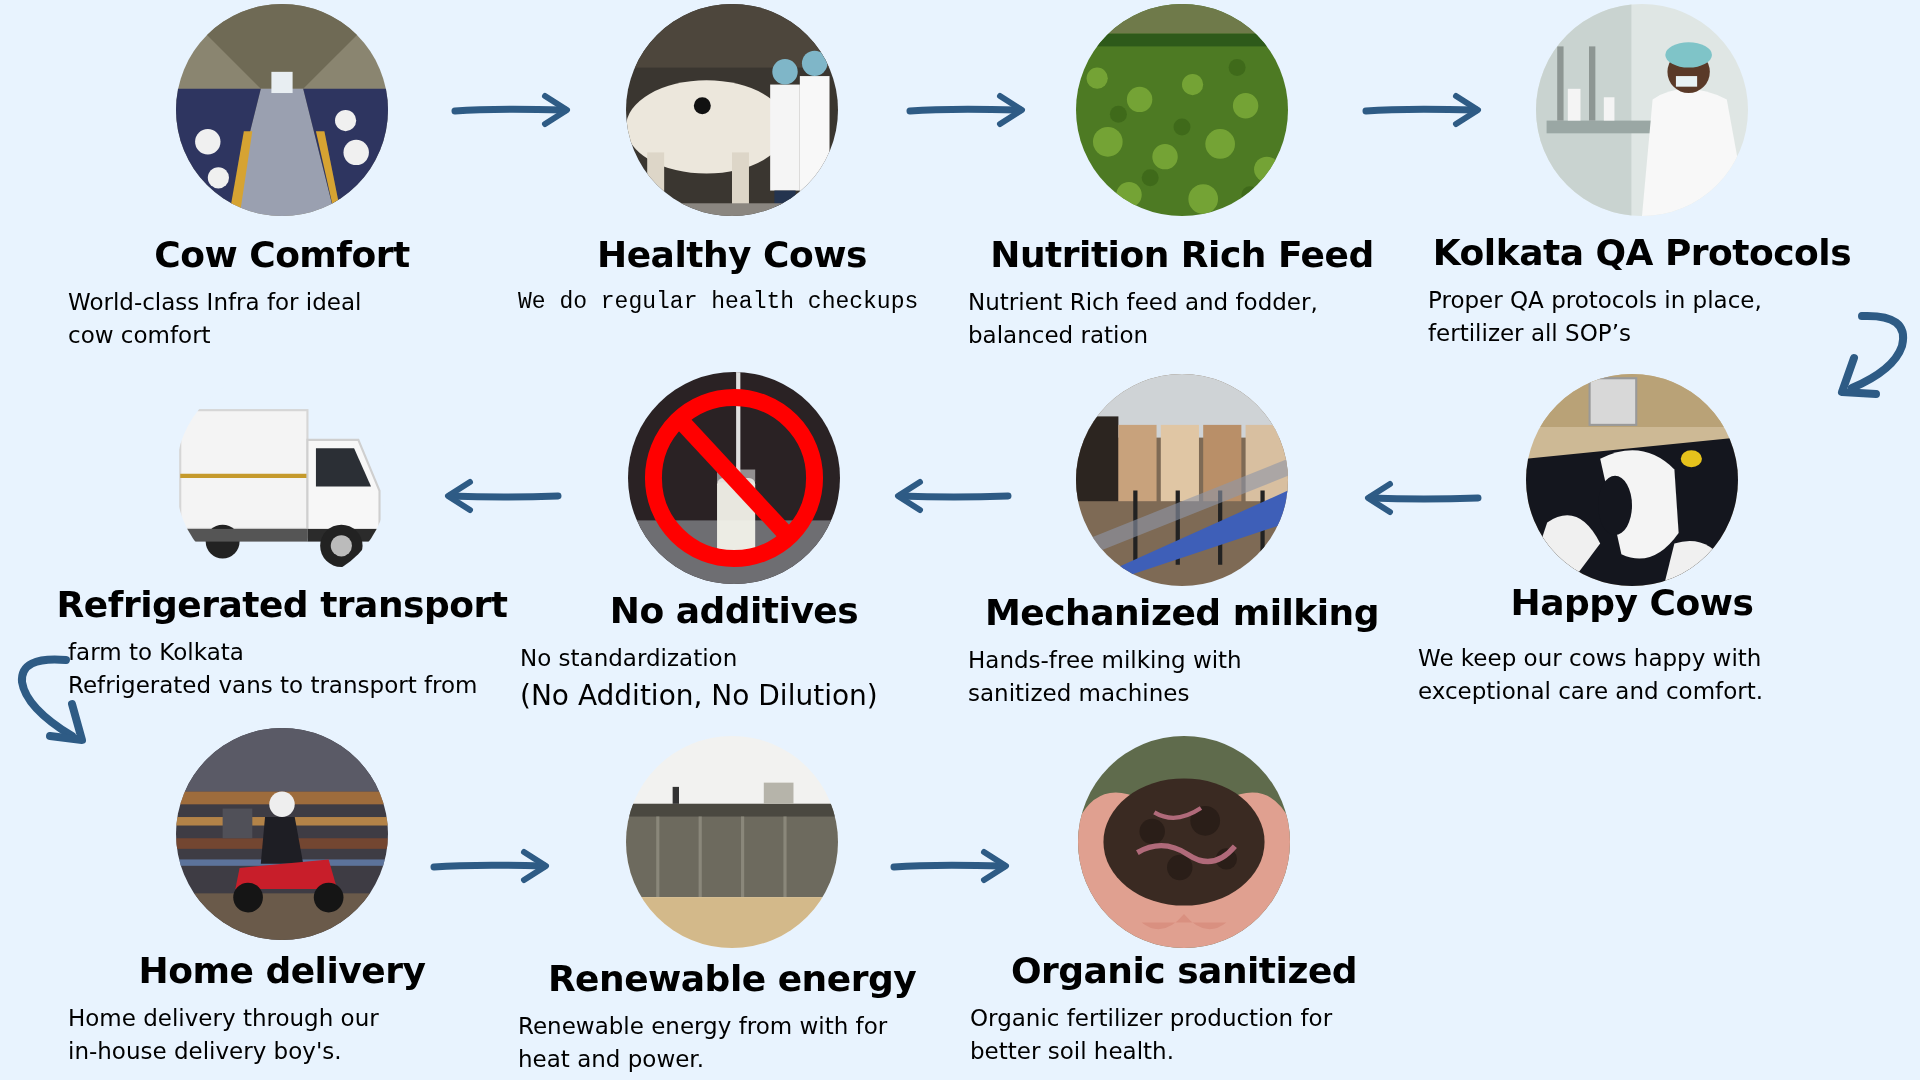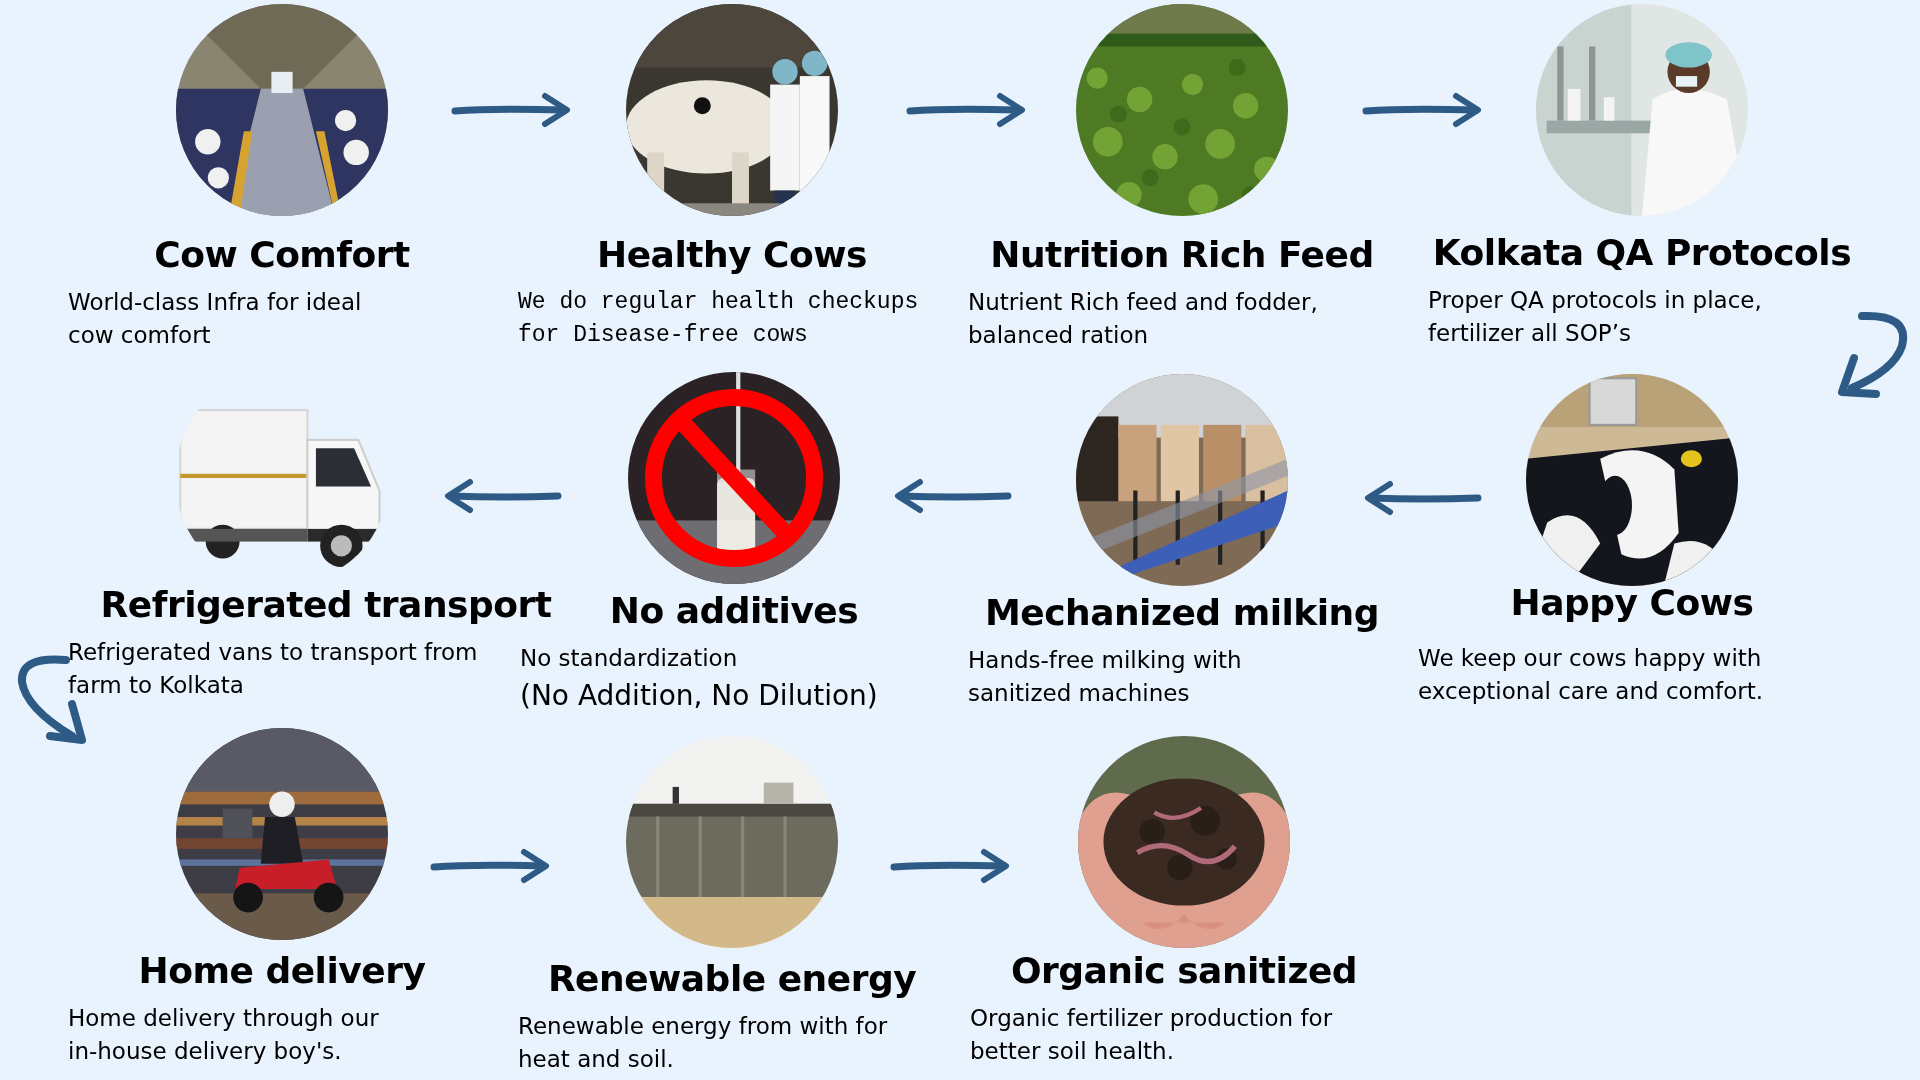--- a/index.html
+++ b/index.html
@@ -77,21 +77,20 @@
       <circle cx="75" cy="32" r="6" fill="#7fb6c8"></circle>
         <circle cx="89" cy="28" r="6" fill="#7fb6c8"></circle>
       <rect x="70" y="88" width="10" height="12" fill="#24344f"></rect>
         <rect x="84" y="88" width="10" height="12" fill="#24344f"></rect>
       <rect y="94" width="100" height="6" fill="#8a8680"></rect>
     </svg>
   </div>
   <div class="title" style="top:230px;">Healthy Cows</div>
   <div class="desc" style="top:282px;font-family:Liberation Mono, monospace;">
     <div>We do regular health checkups</div>
-    <div>for Disease-free cows</div>
   </div>
 </div>
 
 <div class="arrow" style="left:908px; top:92px;">
   <svg width="118" height="36" viewBox="0 0 118 36">
       <path d="M2 19 Q40 16 112 18" stroke="#2e5b85" stroke-width="7" fill="none" stroke-linecap="round"></path>
       <path d="M92 4 L114 18 L92 32" stroke="#2e5b85" stroke-width="6" fill="none" stroke-linecap="round" stroke-linejoin="round"></path>
     </svg>
 </div>
 
@@ -174,24 +173,24 @@
       <rect x="2" y="48" width="60" height="2" fill="#c59a2c"></rect>
       <path d="M62 32 L86 32 L96 56 L96 78 L62 78 Z" fill="#f7f7f7" stroke="#cfcfcf"></path>
       <path d="M66 36 L84 36 L92 54 L66 54 Z" fill="#2b2f35"></path>
       <rect x="62" y="74" width="36" height="6" fill="#2b2b2b"></rect>
       <circle cx="78" cy="82" r="10" fill="#222"></circle>
         <circle cx="78" cy="82" r="5" fill="#bbb"></circle>
       <circle cx="22" cy="80" r="8" fill="#222"></circle>
       <rect x="4" y="74" width="58" height="6" fill="#555"></rect>
     </svg>
   </div>
-  <div class="title" style="top:212px;margin-left:44px;">Refrigerated transport</div>
+  <div class="title" style="top:212px;">Refrigerated transport</div>
   <div class="desc" style="top:264px;">
+    <div>farm to Kolkata</div>
     <div>Refrigerated vans to transport from</div>
-    <div>farm to Kolkata</div>
   </div>
 </div>
 
 <div class="arrow" style="left:444px; top:478px;">
   <svg width="118" height="36" viewBox="0 0 118 36">
       <path d="M6 18 Q60 20 114 18" stroke="#2e5b85" stroke-width="7" fill="none" stroke-linecap="round"></path>
       <path d="M26 4 L4 18 L26 32" stroke="#2e5b85" stroke-width="6" fill="none" stroke-linecap="round" stroke-linejoin="round"></path>
     </svg>
 </div>
 
@@ -331,21 +330,21 @@
           <line x1="75" y1="38" x2="75" y2="76"></line>
         </g>
       <rect x="65" y="22" width="14" height="10" fill="#b6b4aa"></rect>
       <rect x="22" y="24" width="3" height="8" fill="#333"></rect>
       <rect y="76" width="100" height="24" fill="#d3b98a"></rect>
     </svg>
   </div>
   <div class="title" style="top:222px;">Renewable energy</div>
   <div class="desc" style="top:274px;">
     <div>Renewable energy from with for</div>
-    <div>heat and soil.</div>
+    <div>heat and power.</div>
   </div>
 </div>
 
 <div class="arrow" style="left:892px; top:848px;">
   <svg width="118" height="36" viewBox="0 0 118 36">
       <path d="M2 19 Q40 16 112 18" stroke="#2e5b85" stroke-width="7" fill="none" stroke-linecap="round"></path>
       <path d="M92 4 L114 18 L92 32" stroke="#2e5b85" stroke-width="6" fill="none" stroke-linecap="round" stroke-linejoin="round"></path>
     </svg>
 </div>
 

